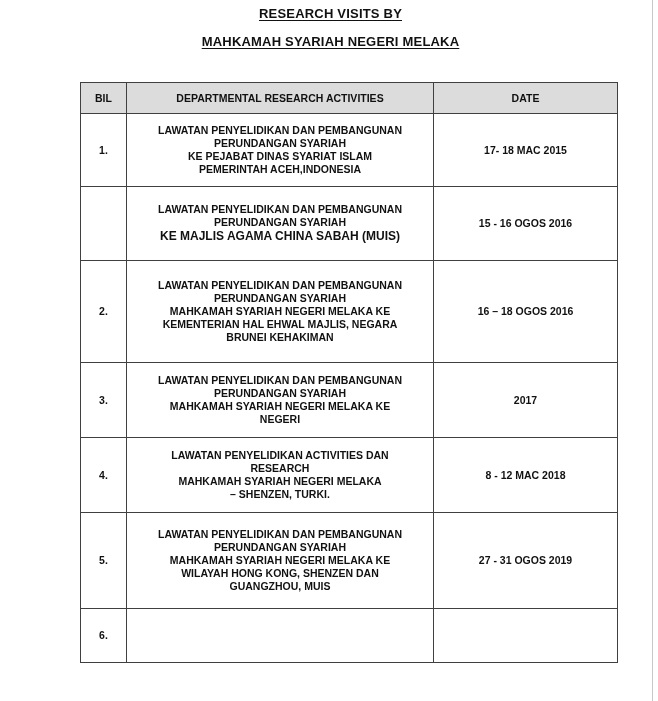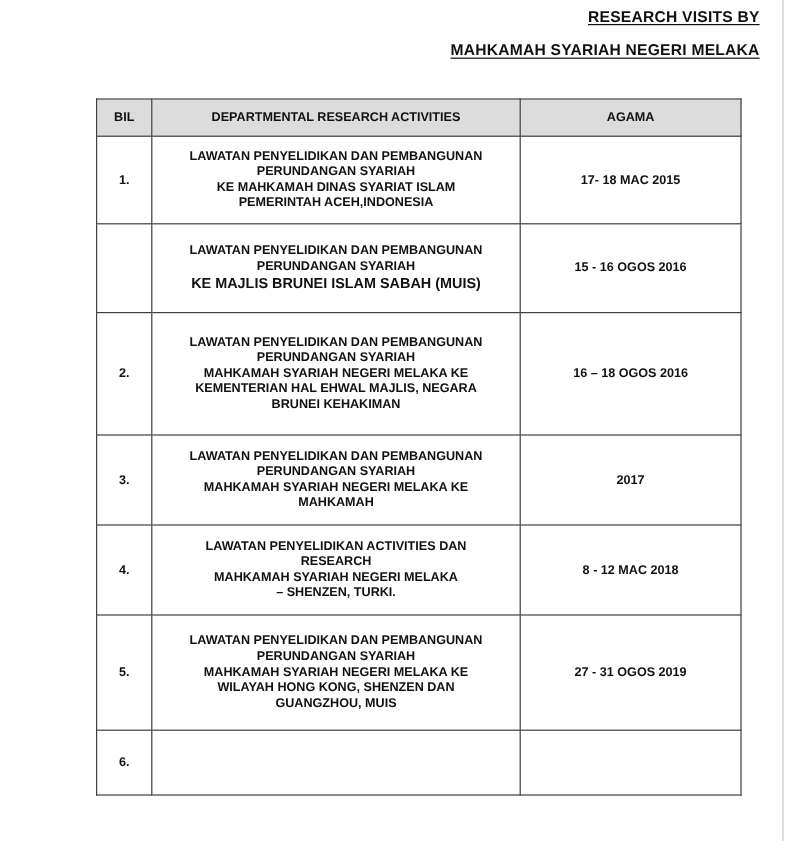--- a/index.html
+++ b/index.html
@@ -17,23 +17,23 @@
     overflow:hidden;
   }
   .page-right-edge{
     position:absolute;
     top:0;right:5px;
     width:1px;height:701px;
     background:#c9c9c9;
   }
   .title-block{
     position:absolute;
-    left:96px;top:6px;
+    left:62px;top:6px;
     width:537px;
-    text-align:right;
+    text-align:center;
   }
   .title-line{
     font-size:13px;
     font-weight:bold;
     letter-spacing:.2px;
     text-decoration:underline;
     text-underline-offset:2px;
     line-height:15px;
   }
   .title-line + .title-line{margin-top:13px;}
@@ -82,61 +82,61 @@
 <table class="visits">
   <colgroup>
     <col class="col-bil">
       <col class="col-act">
       <col class="col-date">
   </colgroup>
   <thead>
     <tr>
       <th>BIL</th>
       <th>DEPARTMENTAL RESEARCH ACTIVITIES</th>
-      <th>AGAMA</th>
+      <th>DATE</th>
     </tr>
   </thead>
   <tbody>
     <tr class="r1">
       <td>1.</td>
       <td>
         <div>LAWATAN PENYELIDIKAN DAN PEMBANGUNAN</div>
         <div>PERUNDANGAN SYARIAH</div>
-        <div>KE MAHKAMAH DINAS SYARIAT ISLAM</div>
+        <div>KE PEJABAT DINAS SYARIAT ISLAM</div>
         <div>PEMERINTAH ACEH,INDONESIA</div>
       </td>
       <td>17- 18 MAC 2015</td>
     </tr>
     <tr class="r2">
       <td></td>
       <td>
         <div>LAWATAN PENYELIDIKAN DAN PEMBANGUNAN</div>
         <div>PERUNDANGAN SYARIAH</div>
-        <div class="line-lg">KE MAJLIS BRUNEI ISLAM SABAH (MUIS)</div>
+        <div class="line-lg">KE MAJLIS AGAMA CHINA SABAH (MUIS)</div>
       </td>
       <td>15 - 16 OGOS 2016</td>
     </tr>
     <tr class="r3">
       <td>2.</td>
       <td>
         <div>LAWATAN PENYELIDIKAN DAN PEMBANGUNAN</div>
         <div>PERUNDANGAN SYARIAH</div>
         <div>MAHKAMAH SYARIAH NEGERI MELAKA KE</div>
         <div>KEMENTERIAN HAL EHWAL MAJLIS, NEGARA</div>
         <div>BRUNEI KEHAKIMAN</div>
       </td>
       <td>16 – 18 OGOS 2016</td>
     </tr>
     <tr class="r4">
       <td>3.</td>
       <td>
         <div>LAWATAN PENYELIDIKAN DAN PEMBANGUNAN</div>
         <div>PERUNDANGAN SYARIAH</div>
         <div>MAHKAMAH SYARIAH NEGERI MELAKA KE</div>
-        <div>MAHKAMAH</div>
+        <div>NEGERI</div>
       </td>
       <td>2017</td>
     </tr>
     <tr class="r5">
       <td>4.</td>
       <td>
         <div>LAWATAN PENYELIDIKAN ACTIVITIES DAN</div>
         <div>RESEARCH</div>
         <div>MAHKAMAH SYARIAH NEGERI MELAKA</div>
         <div>– SHENZEN, TURKI.</div>

